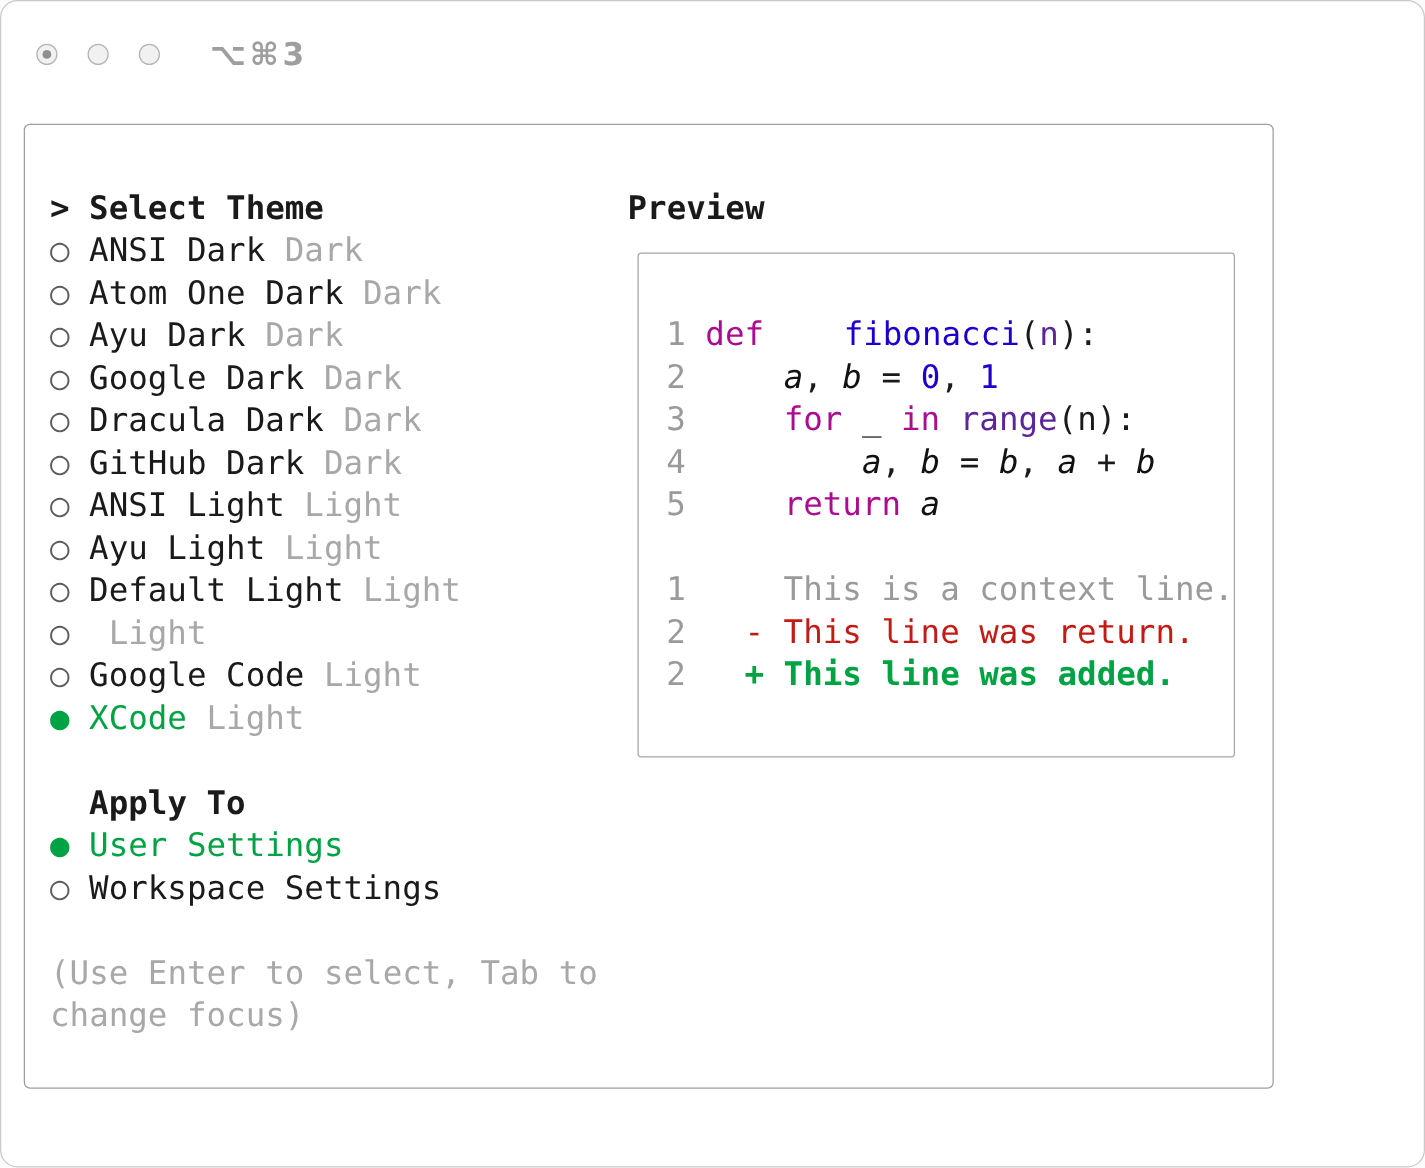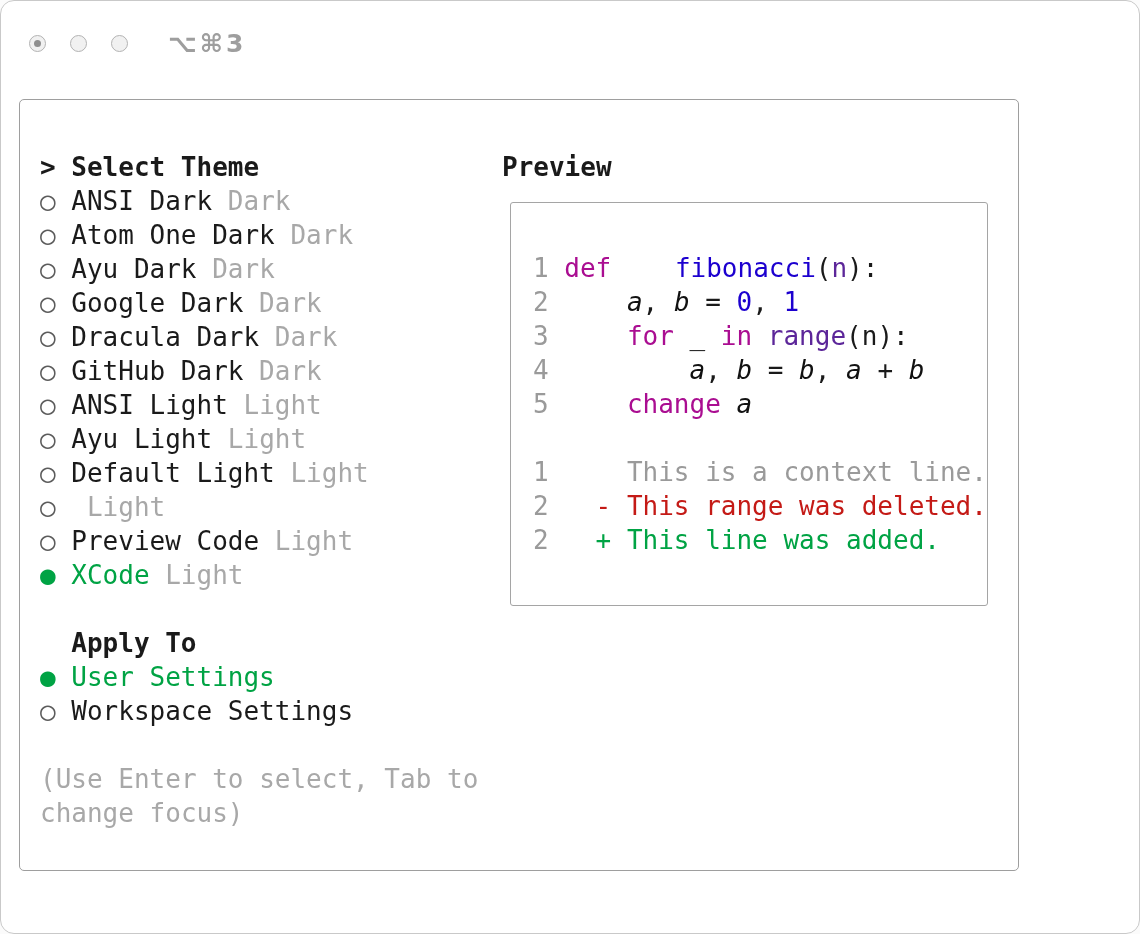--- a/index.html
+++ b/index.html
@@ -142,21 +142,21 @@
   }
   .line-code { white-space: pre; }
   .tok-kw      { color: var(--keyword, #aa0d91); }
   .tok-fn      { color: var(--function-name, #1c00cf); margin-left: 48px; }
   .tok-num     { color: var(--number, #1c00cf); }
   .tok-builtin { color: var(--builtin, #5c2699); }
   .tok-param   { color: var(--parameter, #5c2699); }
   .tok-var     { font-style: italic; color: #111111; }
   .tok-ctx     { color: var(--context-gray, #9a9a9a); }
   .tok-del     { color: var(--deleted-red, #c41a16); }
-  .tok-add     { color: var(--added-green, #00a344); }
+  .tok-add     { color: var(--added-green, #00a344); font-weight: bold; }
 </style>
 </head>
 <body>
 
 <div class="window">
 
   <div class="titlebar">
     <div class="traffic">
       <span class="dot"></span>
     </div>
@@ -176,21 +176,21 @@
           <div class="list-row item"><span class="bullet">○</span><span class="item-name">ANSI Dark</span><span class="item-variant"> Dark</span></div>
           <div class="list-row item"><span class="bullet">○</span><span class="item-name">Atom One Dark</span><span class="item-variant"> Dark</span></div>
           <div class="list-row item"><span class="bullet">○</span><span class="item-name">Ayu Dark</span><span class="item-variant"> Dark</span></div>
           <div class="list-row item"><span class="bullet">○</span><span class="item-name">Google Dark</span><span class="item-variant"> Dark</span></div>
           <div class="list-row item"><span class="bullet">○</span><span class="item-name">Dracula Dark</span><span class="item-variant"> Dark</span></div>
           <div class="list-row item"><span class="bullet">○</span><span class="item-name">GitHub Dark</span><span class="item-variant"> Dark</span></div>
           <div class="list-row item"><span class="bullet">○</span><span class="item-name">ANSI Light</span><span class="item-variant"> Light</span></div>
           <div class="list-row item"><span class="bullet">○</span><span class="item-name">Ayu Light</span><span class="item-variant"> Light</span></div>
           <div class="list-row item"><span class="bullet">○</span><span class="item-name">Default Light</span><span class="item-variant"> Light</span></div>
           <div class="list-row item"><span class="bullet">○</span><span class="item-variant"> Light</span></div>
-          <div class="list-row item"><span class="bullet">○</span><span class="item-name">Preview Code</span><span class="item-variant"> Light</span></div>
+          <div class="list-row item"><span class="bullet">○</span><span class="item-name">Google Code</span><span class="item-variant"> Light</span></div>
           <div class="list-row item selected"><span class="bullet">●</span><span class="item-name">XCode</span><span class="item-variant"> Light</span></div>
         </div>
 
       <div class="list-gap"></div>
 
       <div class="apply-title">Apply To</div>
 
       <div>
           <div class="list-row item selected"><span class="bullet">●</span><span class="item-name">User Settings</span></div>
           <div class="list-row item"><span class="bullet">○</span><span class="item-name">Workspace Settings</span></div>
@@ -202,23 +202,23 @@
     </div>
 
     <div class="right-col">
       <div class="preview-title">Preview</div>
       <div class="preview-box">
         <div>
             <div class="code-line"><span class="line-num">1</span><span class="line-code"><span class="tok-kw">def</span><span class="tok"> </span><span class="tok-fn">fibonacci</span><span class="tok">(</span><span class="tok-param">n</span><span class="tok">):</span></span></div>
             <div class="code-line"><span class="line-num">2</span><span class="line-code"><span class="tok">    </span><span class="tok-var">a</span><span class="tok">, </span><span class="tok-var">b</span><span class="tok"> = </span><span class="tok-num">0</span><span class="tok">, </span><span class="tok-num">1</span></span></div>
             <div class="code-line"><span class="line-num">3</span><span class="line-code"><span class="tok">    </span><span class="tok-kw">for</span><span class="tok"> _ </span><span class="tok-kw">in</span><span class="tok"> </span><span class="tok-builtin">range</span><span class="tok">(n):</span></span></div>
             <div class="code-line"><span class="line-num">4</span><span class="line-code"><span class="tok">        </span><span class="tok-var">a</span><span class="tok">, </span><span class="tok-var">b</span><span class="tok"> = </span><span class="tok-var">b</span><span class="tok">, </span><span class="tok-var">a</span><span class="tok"> + </span><span class="tok-var">b</span></span></div>
-            <div class="code-line"><span class="line-num">5</span><span class="line-code"><span class="tok">    </span><span class="tok-kw">change</span><span class="tok"> </span><span class="tok-var">a</span></span></div>
+            <div class="code-line"><span class="line-num">5</span><span class="line-code"><span class="tok">    </span><span class="tok-kw">return</span><span class="tok"> </span><span class="tok-var">a</span></span></div>
             <div class="code-line"><span class="line-num"></span><span class="line-code"></span></div>
             <div class="code-line"><span class="line-num">1</span><span class="line-code"><span class="tok-ctx">    This is a context line.</span></span></div>
-            <div class="code-line"><span class="line-num">2</span><span class="line-code"><span class="tok-del">  - This range was deleted.</span></span></div>
+            <div class="code-line"><span class="line-num">2</span><span class="line-code"><span class="tok-del">  - This line was return.</span></span></div>
             <div class="code-line"><span class="line-num">2</span><span class="line-code"><span class="tok-add">  + This line was added.</span></span></div>
           </div>
       </div>
     </div>
 
   </div>
 </div>
 
 </body></html>

